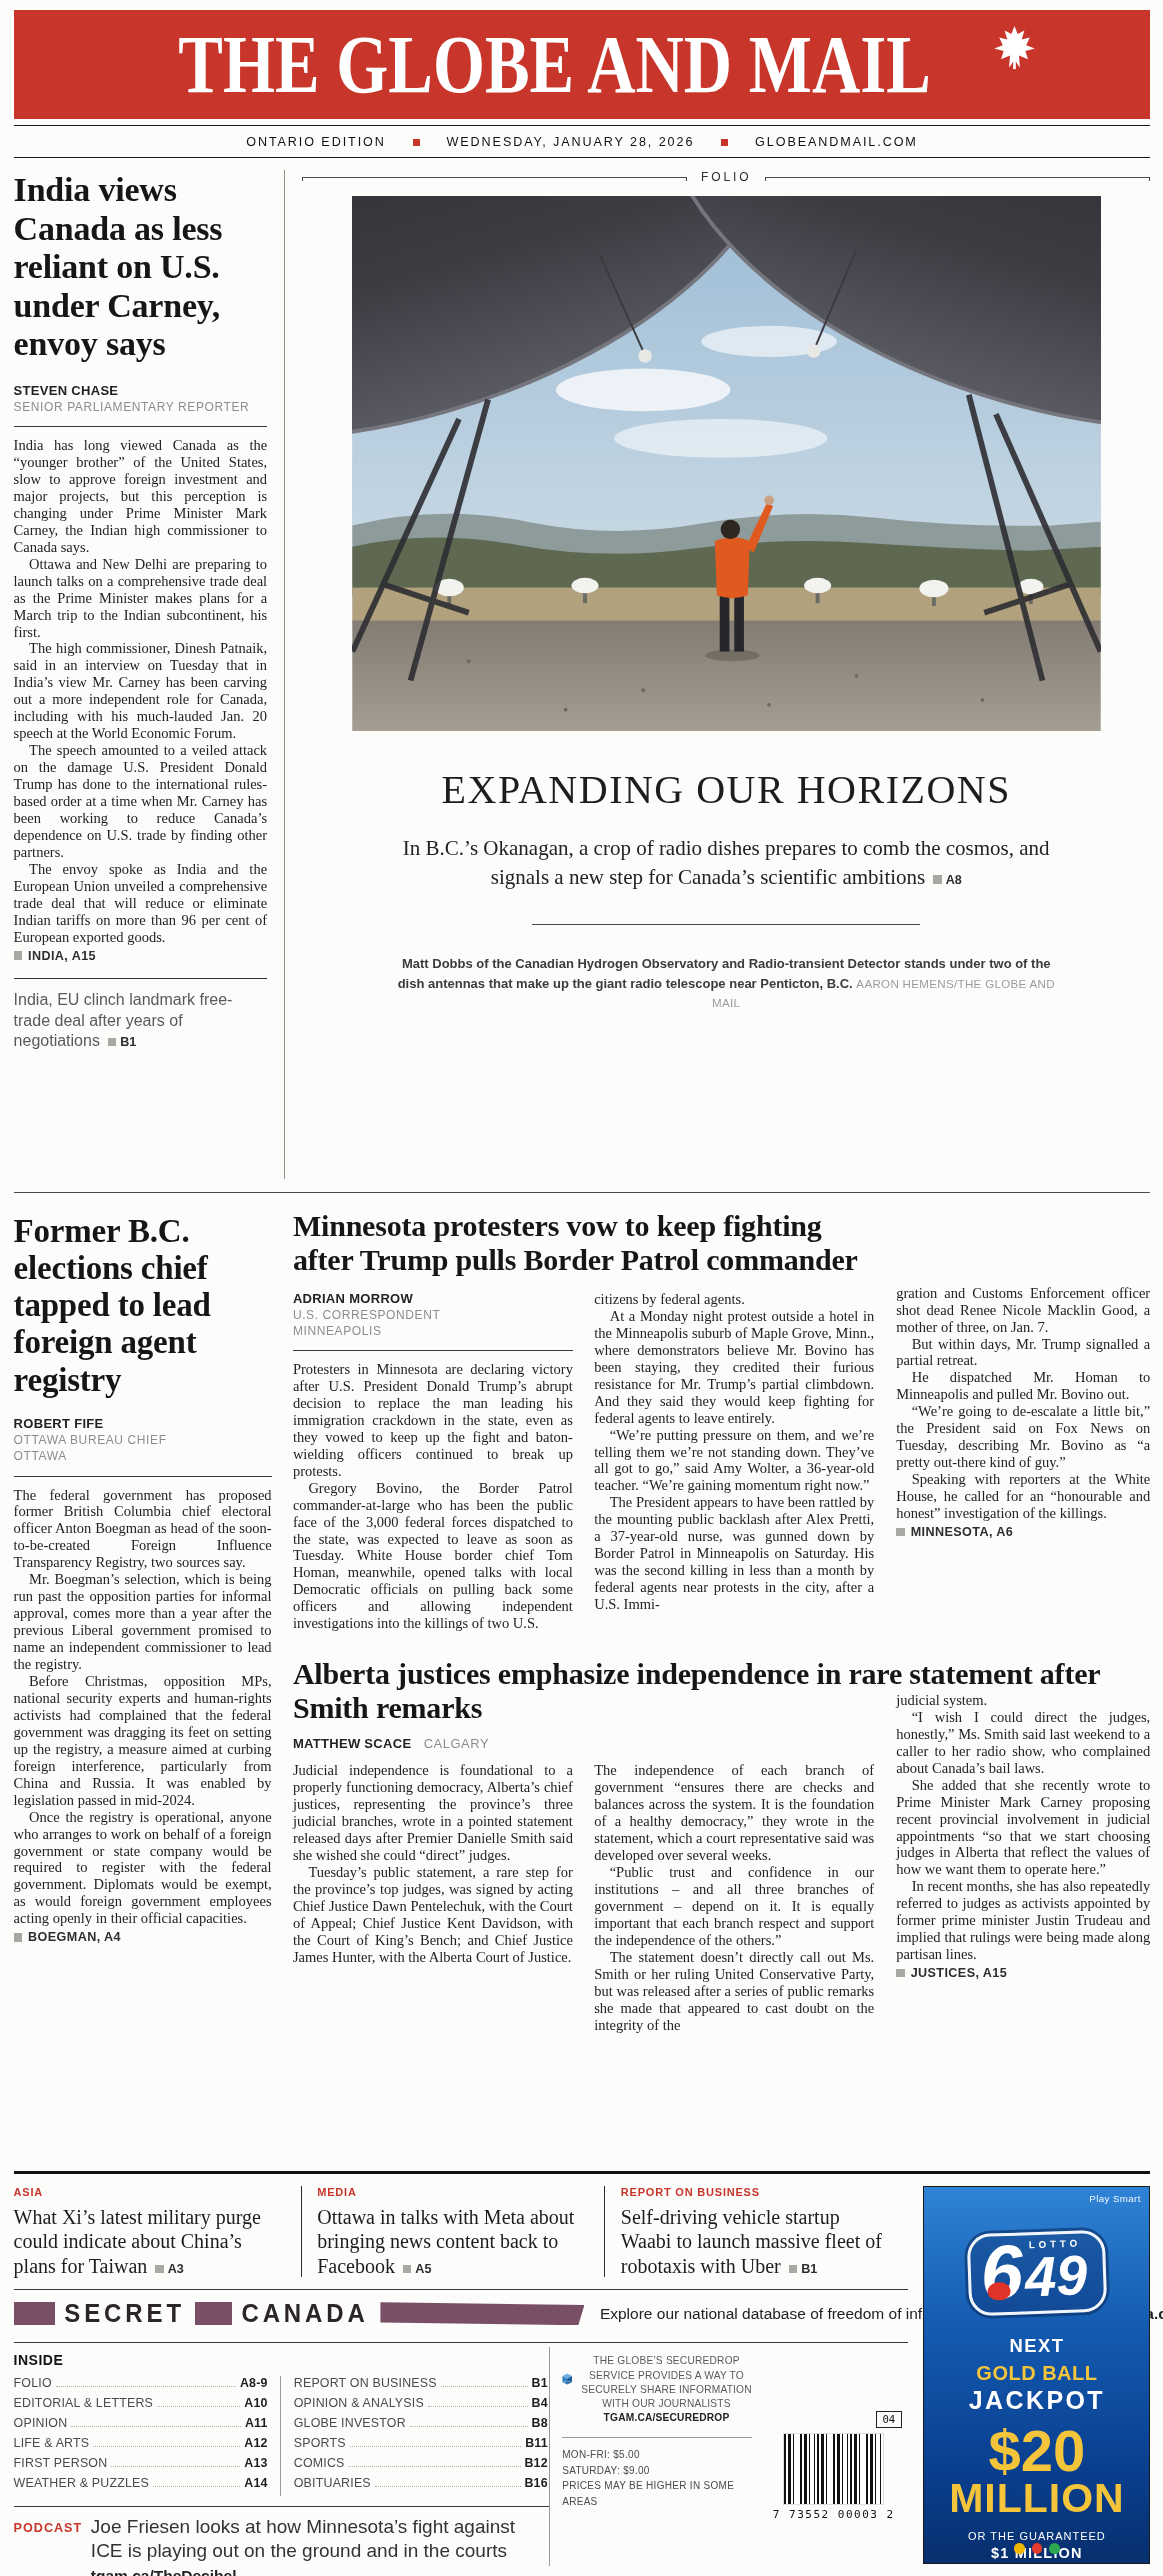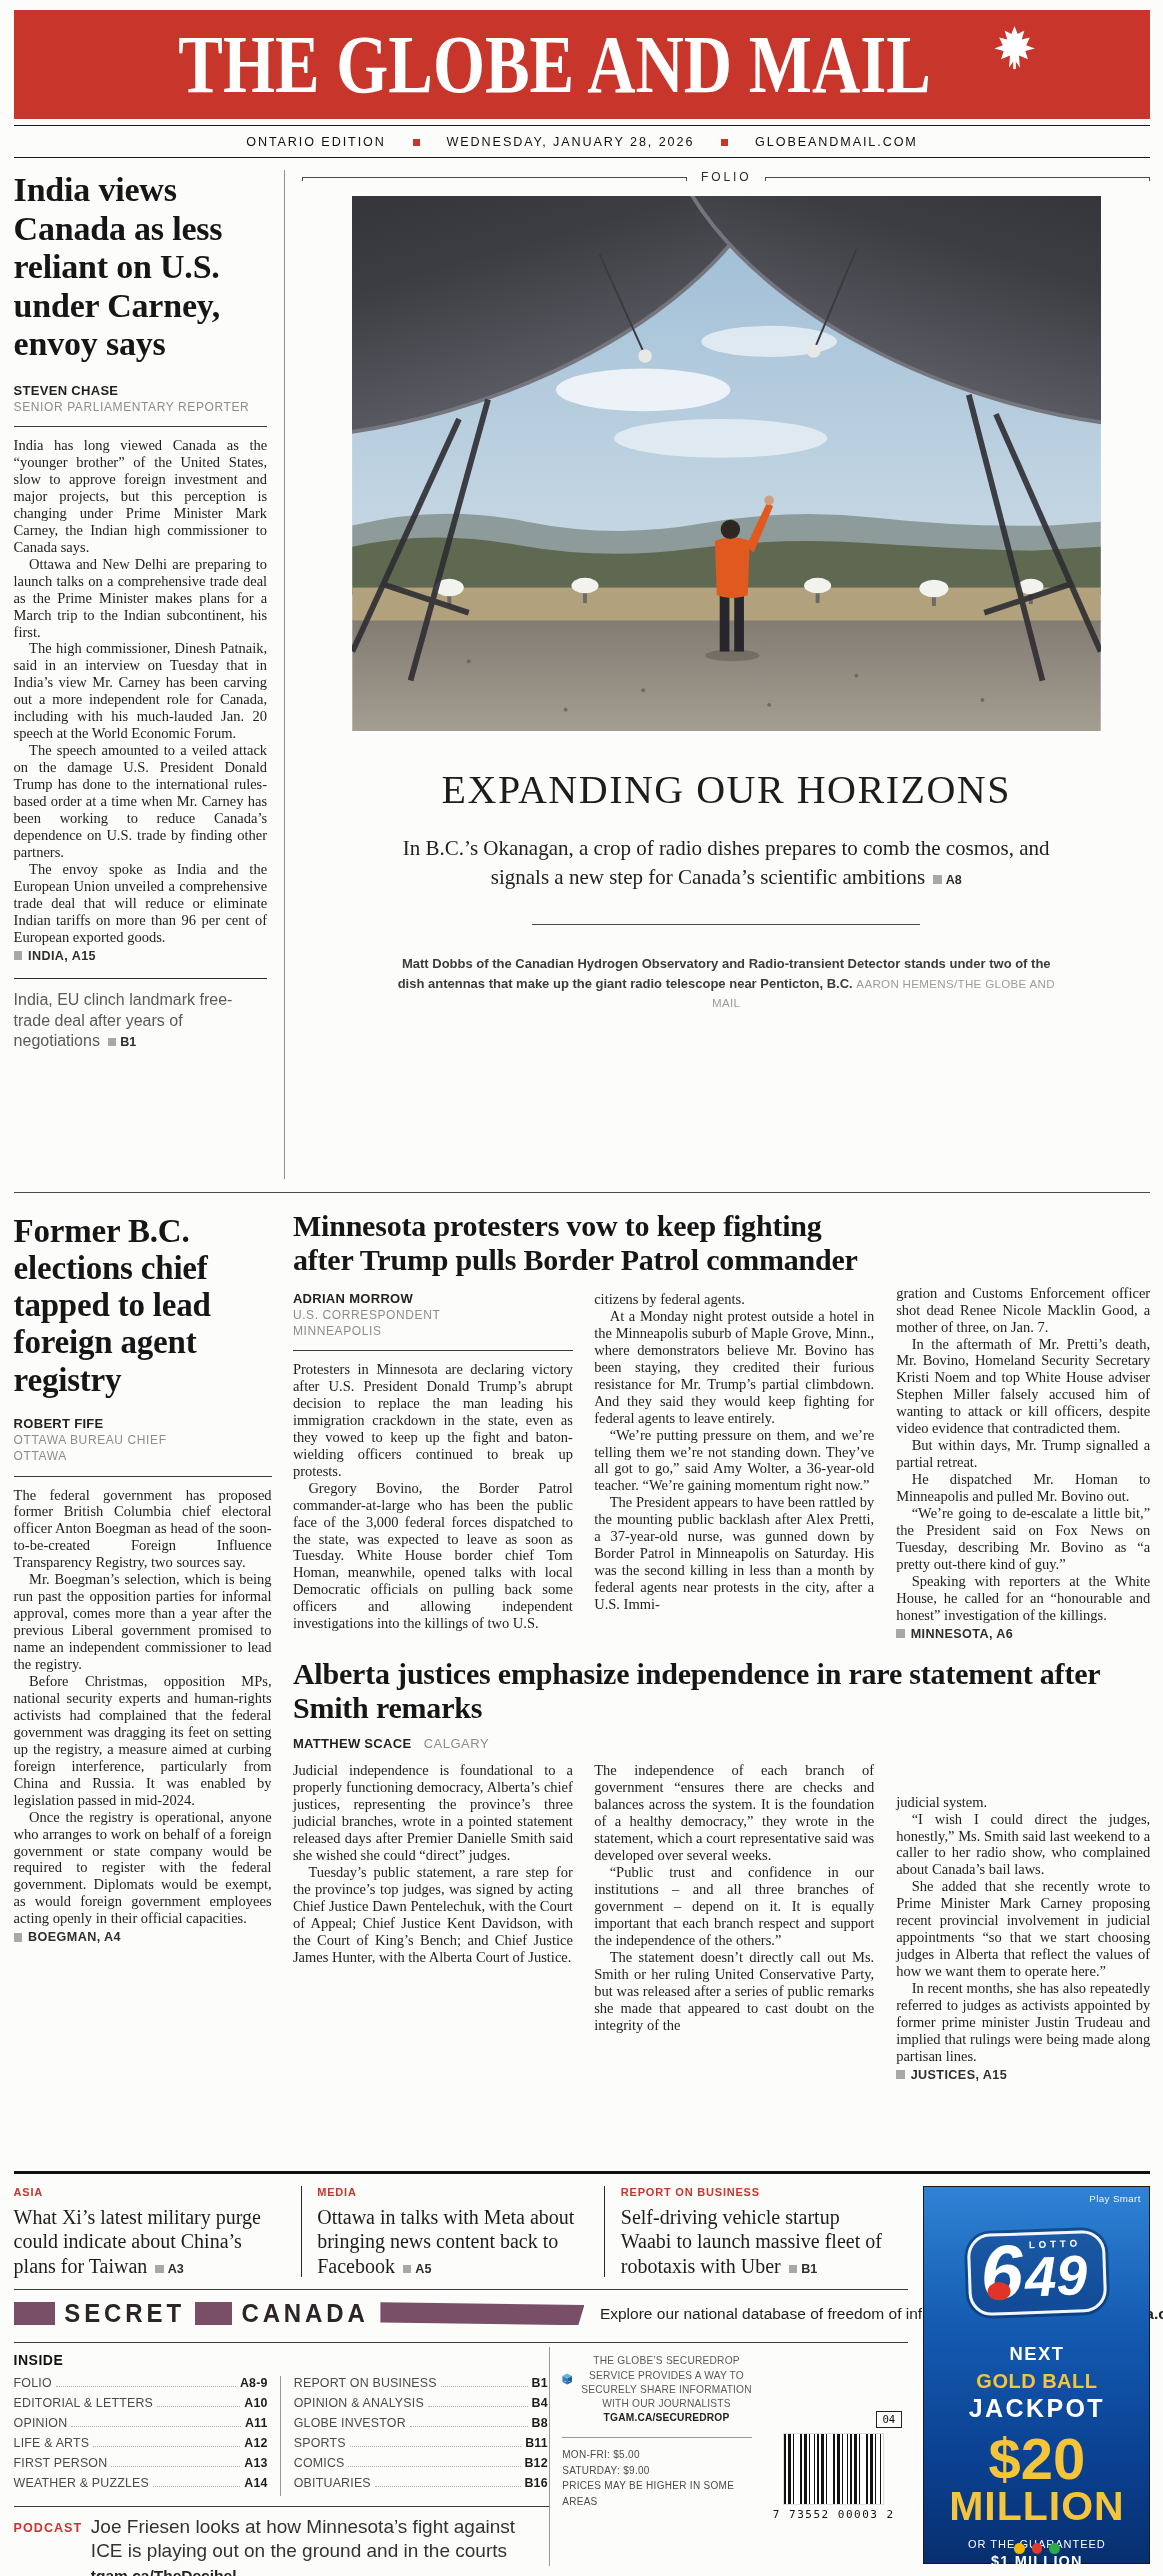--- a/index.html
+++ b/index.html
@@ -111,21 +111,21 @@
 
   
   .ad { width:227px; flex:0 0 auto; height:378px; border:1px solid #1a1a1a; background:linear-gradient(180deg,#2f83d6 0%,#135ab0 38%,#0a3f8f 75%,#072f6e 100%); color:#fff; font-family:"Liberation Sans", sans-serif; display:flex; flex-direction:column; align-items:center; position:relative; }
   .play-smart { position:absolute; top:5.8px; right:8.7px; font-size:9.7px; color:#fff; letter-spacing:0.4px; opacity:.95; }
   .logo649 { margin-top:45px; display:flex; align-items:center; border:3.9px solid #f2f6fb; border-radius:23px; padding:1.9px 15.5px 5.8px 9.7px; background:rgba(8,38,96,.35); box-shadow:0 0 0 2.9px rgba(7,40,90,.55); transform:rotate(-2deg); }
   .l6 { font-size:76px; font-weight:700; font-style:italic; line-height:.9; position:relative; }
   .l6dot { position:absolute; width:23px; height:18.4px; background:#e03428; border-radius:50%; left:15.5px; bottom:11.6px; }
   .lright { display:flex; flex-direction:column; align-items:center; margin-left:1.9px; }
   .llotto { font-size:9.7px; font-weight:700; letter-spacing:3.9px; }
   .l49 { font-size:56px; font-weight:700; font-style:italic; line-height:.95; }
-  .next { margin-top:29px; font-weight:700; font-size:18.4px; letter-spacing:1.5px; }
+  .next { margin-top:21px; font-weight:700; font-size:18.4px; letter-spacing:1.5px; }
   .goldball { color:#f4c43a; font-weight:700; font-size:20px; letter-spacing:0.5px; margin-top:4.8px; }
   .jackpot { font-weight:700; font-size:25px; letter-spacing:2.4px; margin-top:1px; }
   .amount { color:#f4c43a; font-weight:700; font-size:58px; line-height:.95; margin-top:7.8px; }
   .amount2 { color:#f4c43a; font-weight:700; font-size:41px; line-height:1; letter-spacing:1px; }
   .or-line { font-size:11px; letter-spacing:1px; margin-top:11.6px; }
   .guar { font-size:14.5px; font-weight:700; letter-spacing:1.2px; margin-top:2.9px; }
   .ad-dots { position:absolute; bottom:8.7px; display:flex; gap:6.8px; }
   .dot { width:10.7px; height:10.7px; border-radius:50%; }
 </style>
 </head>
@@ -341,21 +341,20 @@
           <p class="first">The independence of each branch of government “ensures there are checks and balances across the system. It is the foundation of a healthy democracy,” they wrote in the statement, which a court representative said was developed over several weeks.</p>
           <p>“Public trust and confidence in our institutions – and all three branches of government – depend on it. It is equally important that each branch respect and support the independence of the others.”</p>
           <p>The statement doesn’t directly call out Ms. Smith or her ruling United Conservative Party, but was released after a series of public remarks she made that appeared to cast doubt on the integrity of the</p>
         </div>
       </div>
     </div>
 
     <div class="col-right2">
       <div class="body">
         <p class="first">gration and Customs Enforcement officer shot dead Renee Nicole Macklin Good, a mother of three, on Jan. 7.</p>
-        <p>In the aftermath of Mr. Pretti’s death, Mr. Bovino, Homeland Security Secretary Kristi Noem and top White House adviser Stephen Miller falsely accused him of wanting to attack or kill officers, despite video evidence that contradicted them.</p>
         <p>But within days, Mr. Trump signalled a partial retreat.</p>
         <p>He dispatched Mr. Homan to Minneapolis and pulled Mr. Bovino out.</p>
         <p>“We’re going to de-escalate a little bit,” the President said on Fox News on Tuesday, describing Mr. Bovino as “a pretty out-there kind of guy.”</p>
         <p>Speaking with reporters at the White House, he called for an “honourable and honest” investigation of the killings.</p>
       </div>
       <div class="sig">
         <span class="gsq"></span>
         <span>MINNESOTA, A6</span>
       </div>
       <div class="alb-cont body">

